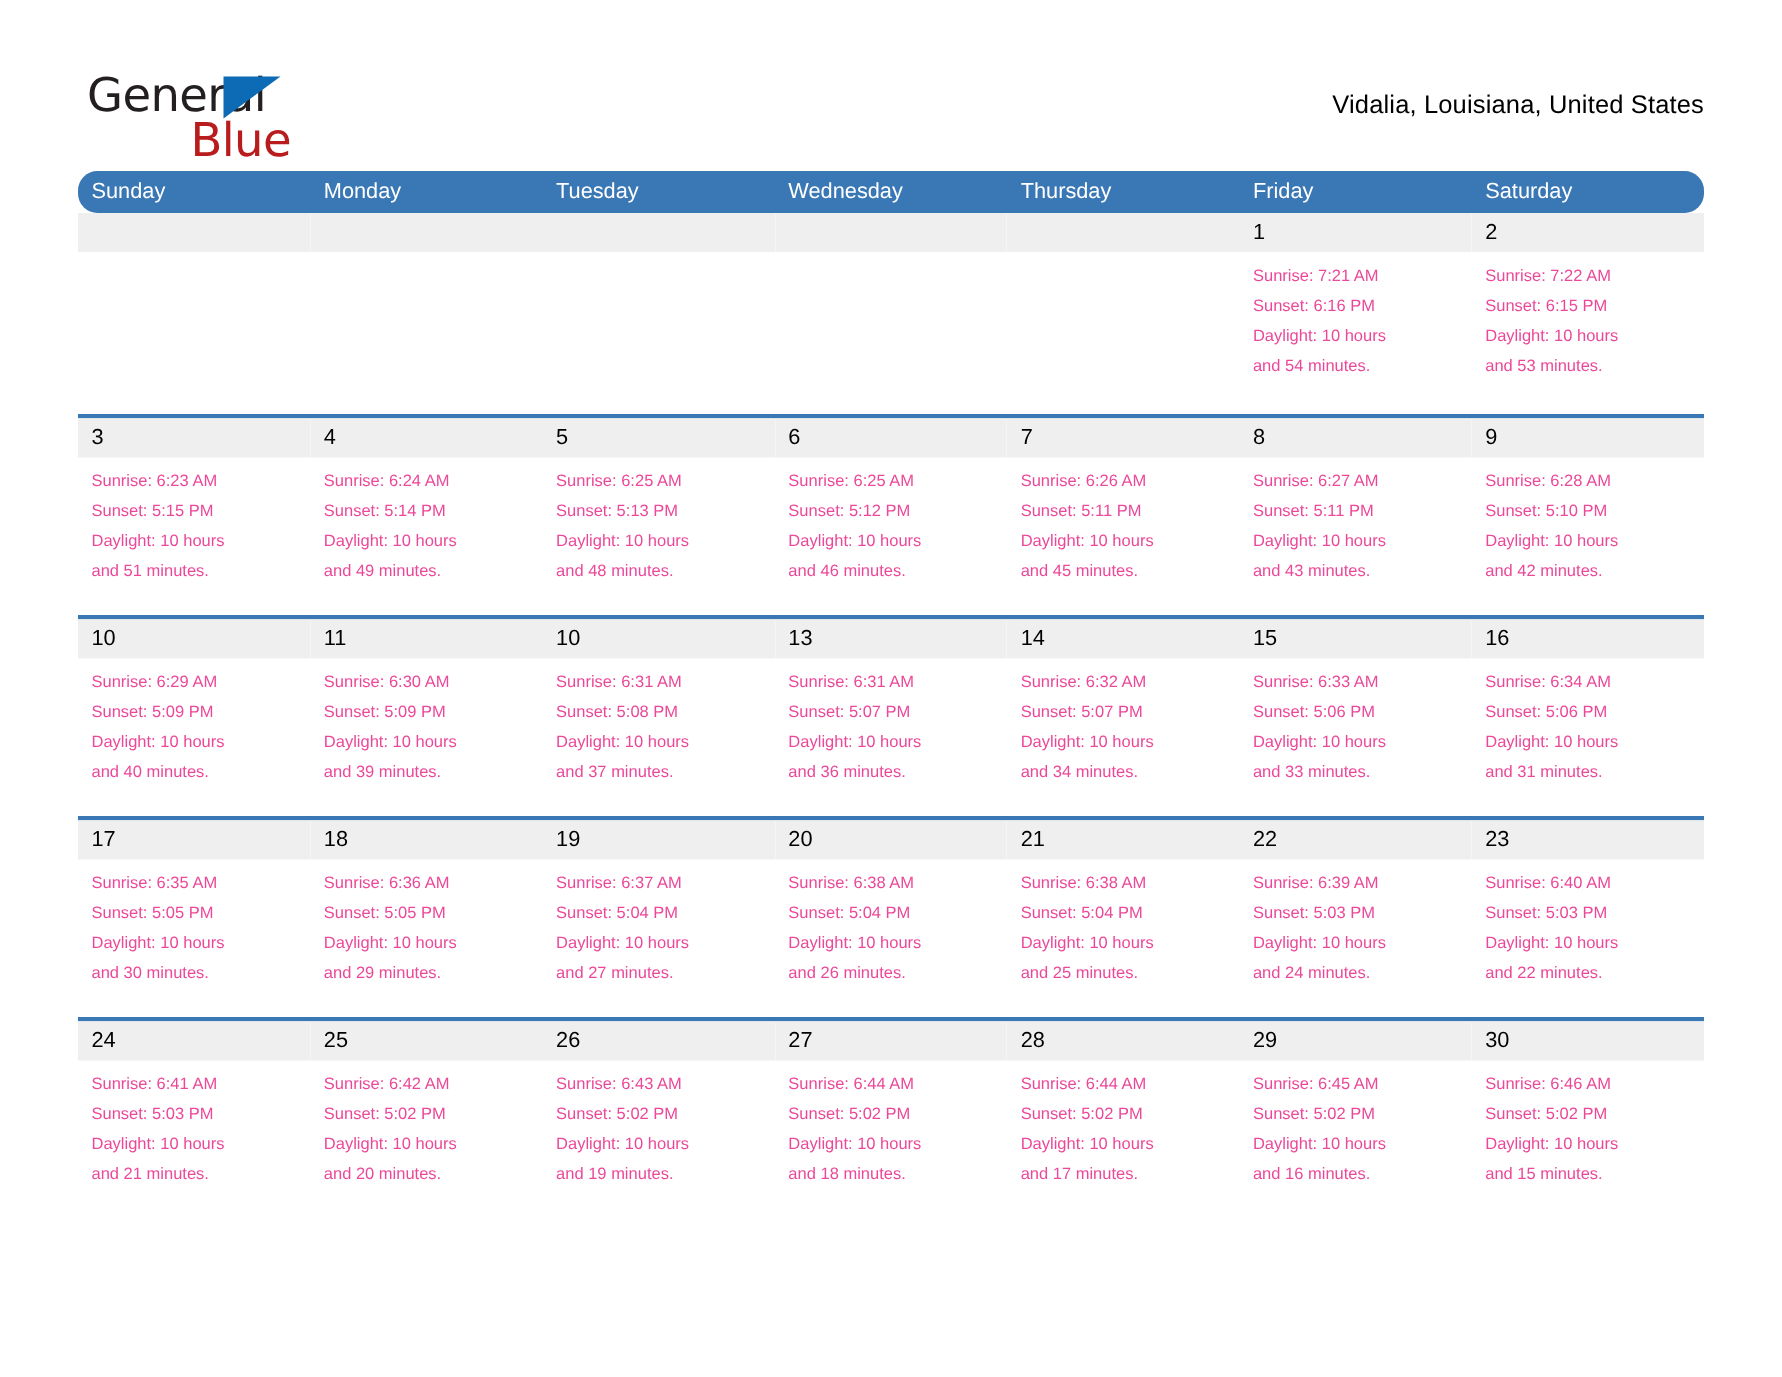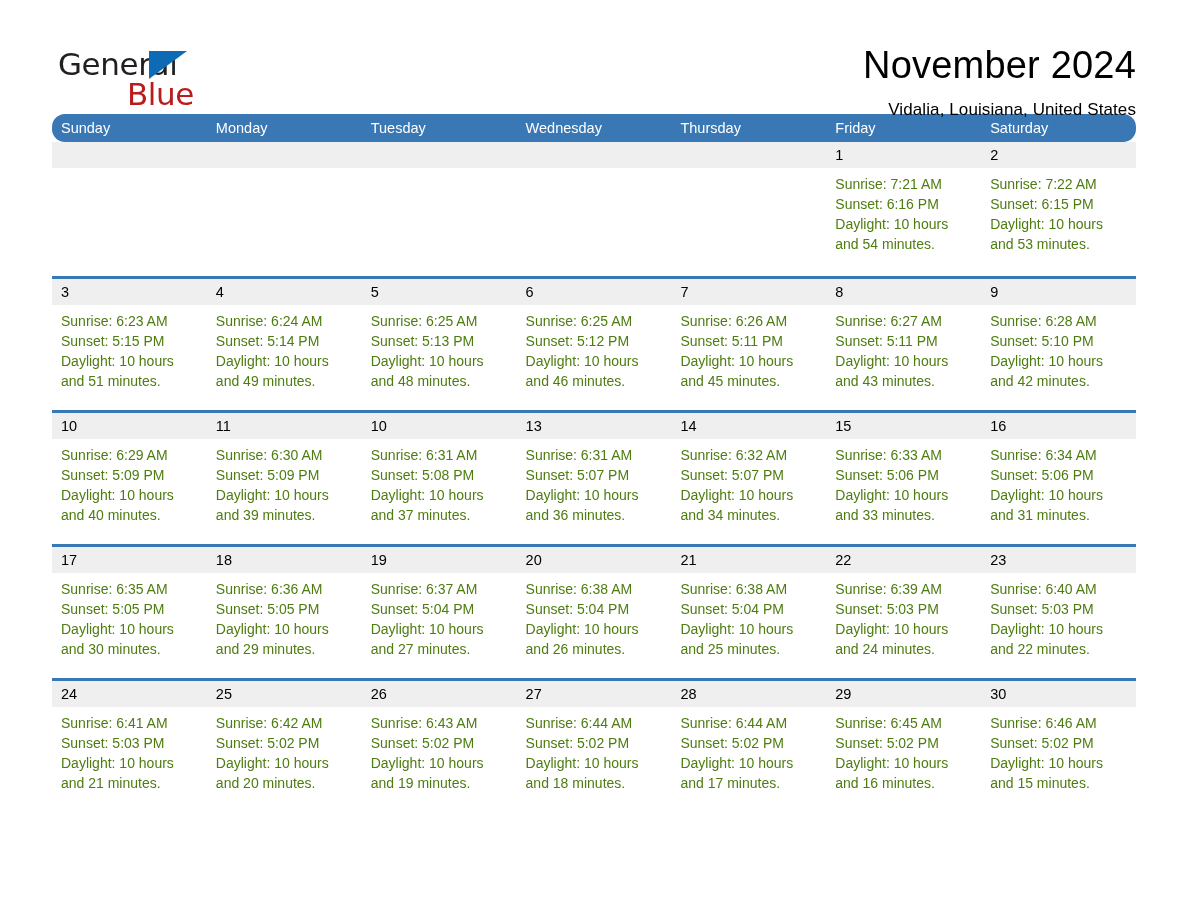--- a/index.html
+++ b/index.html
@@ -121,39 +121,38 @@
     background: #efefef;
     height: 26px;
     line-height: 26px;
     padding-left: 9px;
     font-size: 14.5px;
     color: #000000;
   }
   .day.empty .day-num { background: #efefef; }
   .day-info {
     padding: 6px 9px 0 9px;
-    font-size: 14px;
+    font-size: 11px;
     line-height: 20px;
-    color: #4d7c0f;
+    color: #ec4899;
   }
   .day-info div { white-space: nowrap; }
 </style>
 </head>
 <body>
 
 <div class="page">
 
   <div class="top">
     <div class="logo">
       <span class="logo-general">General</span>
       <span class="logo-tri"></span>
       <span class="logo-blue">Blue</span>
     </div>
     <div class="titles">
-      <div class="month-title">November 2024</div>
       <div class="location-title">Vidalia, Louisiana, United States</div>
     </div>
   </div>
 
   <div class="calendar">
     <div class="dow-row" id="dow-row">
         <div class="dow">Sunday</div>
         <div class="dow">Monday</div>
         <div class="dow">Tuesday</div>
         <div class="dow">Wednesday</div>

